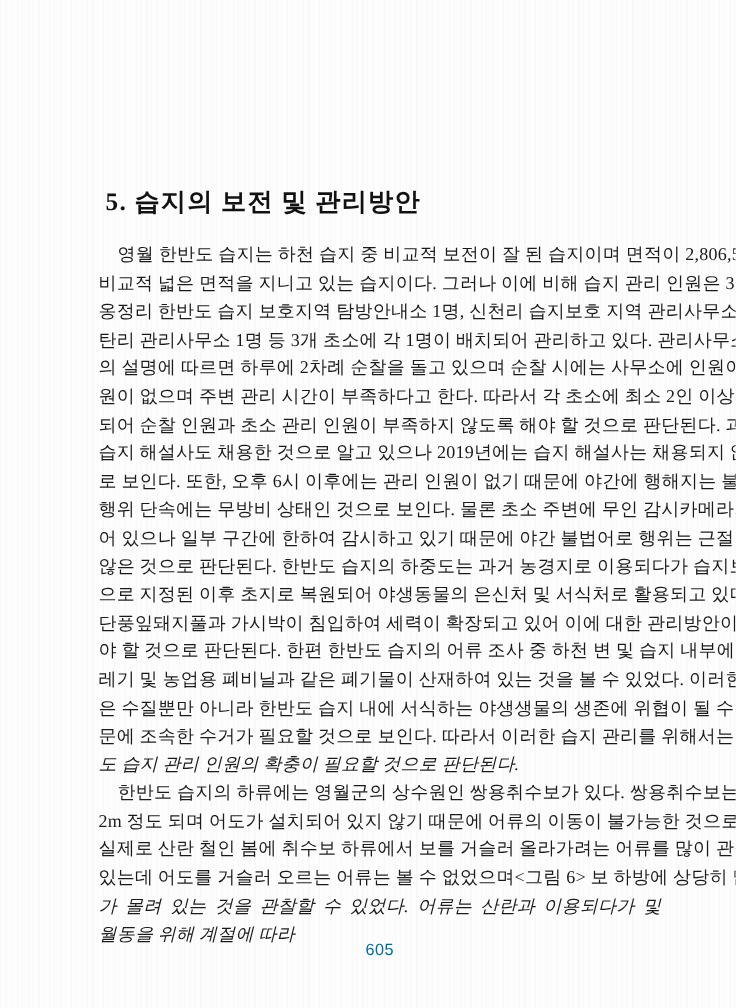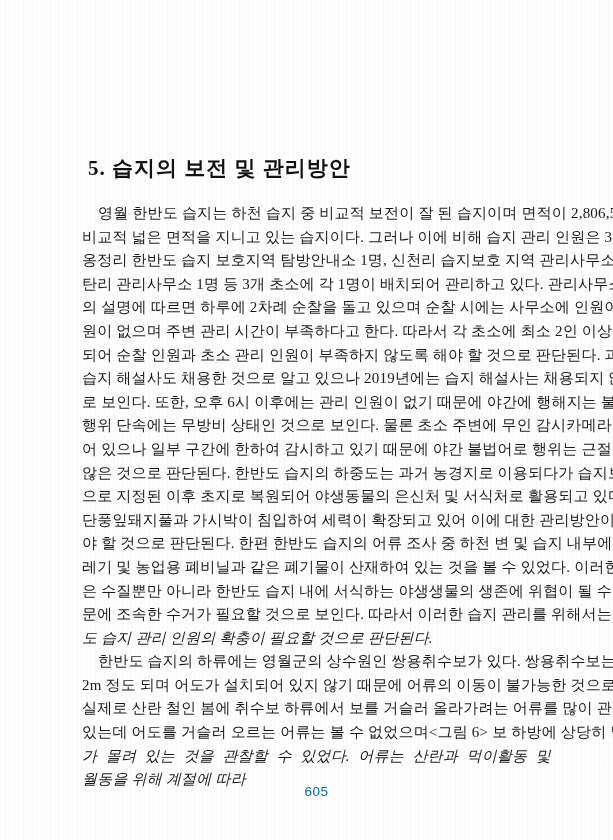--- a/index.html
+++ b/index.html
@@ -100,17 +100,17 @@
       <div class="line">단풍잎돼지풀과 가시박이 침입하여 세력이 확장되고 있어 이에 대한 관리방안이 수립되어</div>
       <div class="line">야 할 것으로 판단된다. 한편 한반도 습지의 어류 조사 중 하천 변 및 습지 내부에 생활 쓰</div>
       <div class="line">레기 및 농업용 폐비닐과 같은 폐기물이 산재하여 있는 것을 볼 수 있었다. 이러한 폐기물</div>
       <div class="line">은 수질뿐만 아니라 한반도 습지 내에 서식하는 야생생물의 생존에 위협이 될 수 있기 때</div>
       <div class="line">문에 조속한 수거가 필요할 것으로 보인다. 따라서 이러한 습지 관리를 위해서는 무엇보다</div>
       <div class="line last">도 습지 관리 인원의 확충이 필요할 것으로 판단된다.</div>
       <div class="line first">한반도 습지의 하류에는 영월군의 상수원인 쌍용취수보가 있다. 쌍용취수보는 높이가</div>
       <div class="line">2m 정도 되며 어도가 설치되어 있지 않기 때문에 어류의 이동이 불가능한 것으로 보인다.</div>
       <div class="line">실제로 산란 철인 봄에 취수보 하류에서 보를 거슬러 올라가려는 어류를 많이 관찰할 수</div>
       <div class="line">있는데 어도를 거슬러 오르는 어류는 볼 수 없었으며&lt;그림 6&gt; 보 하방에 상당히 많은 어류</div>
-      <div class="line last">가 몰려 있는 것을 관찰할 수 있었다. 어류는 산란과 먹이활동 및 월동을 위해 계절에 따라</div>
+      <div class="line last">가 몰려 있는 것을 관찰할 수 있었다. 어류는 산란과 이용되다가 및 월동을 위해 계절에 따라</div>
     </div>
 
   <div class="page-number">605</div>
 </div>
 
 </body></html>

